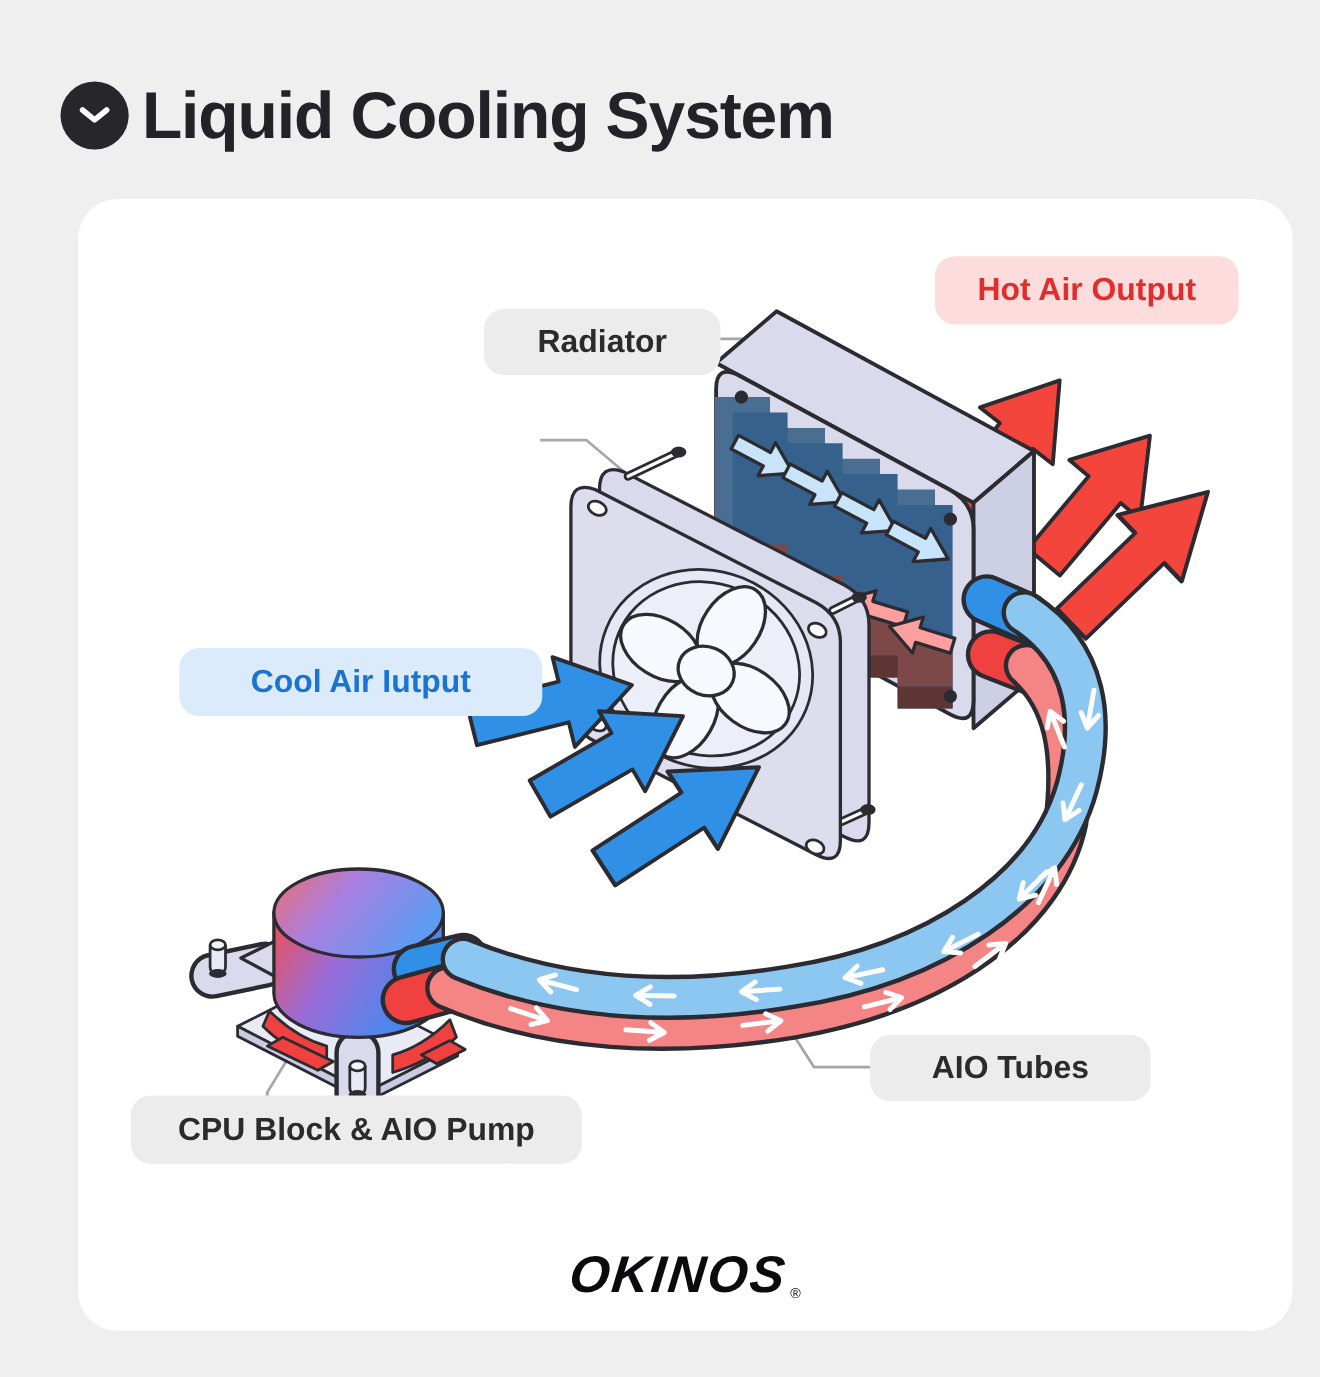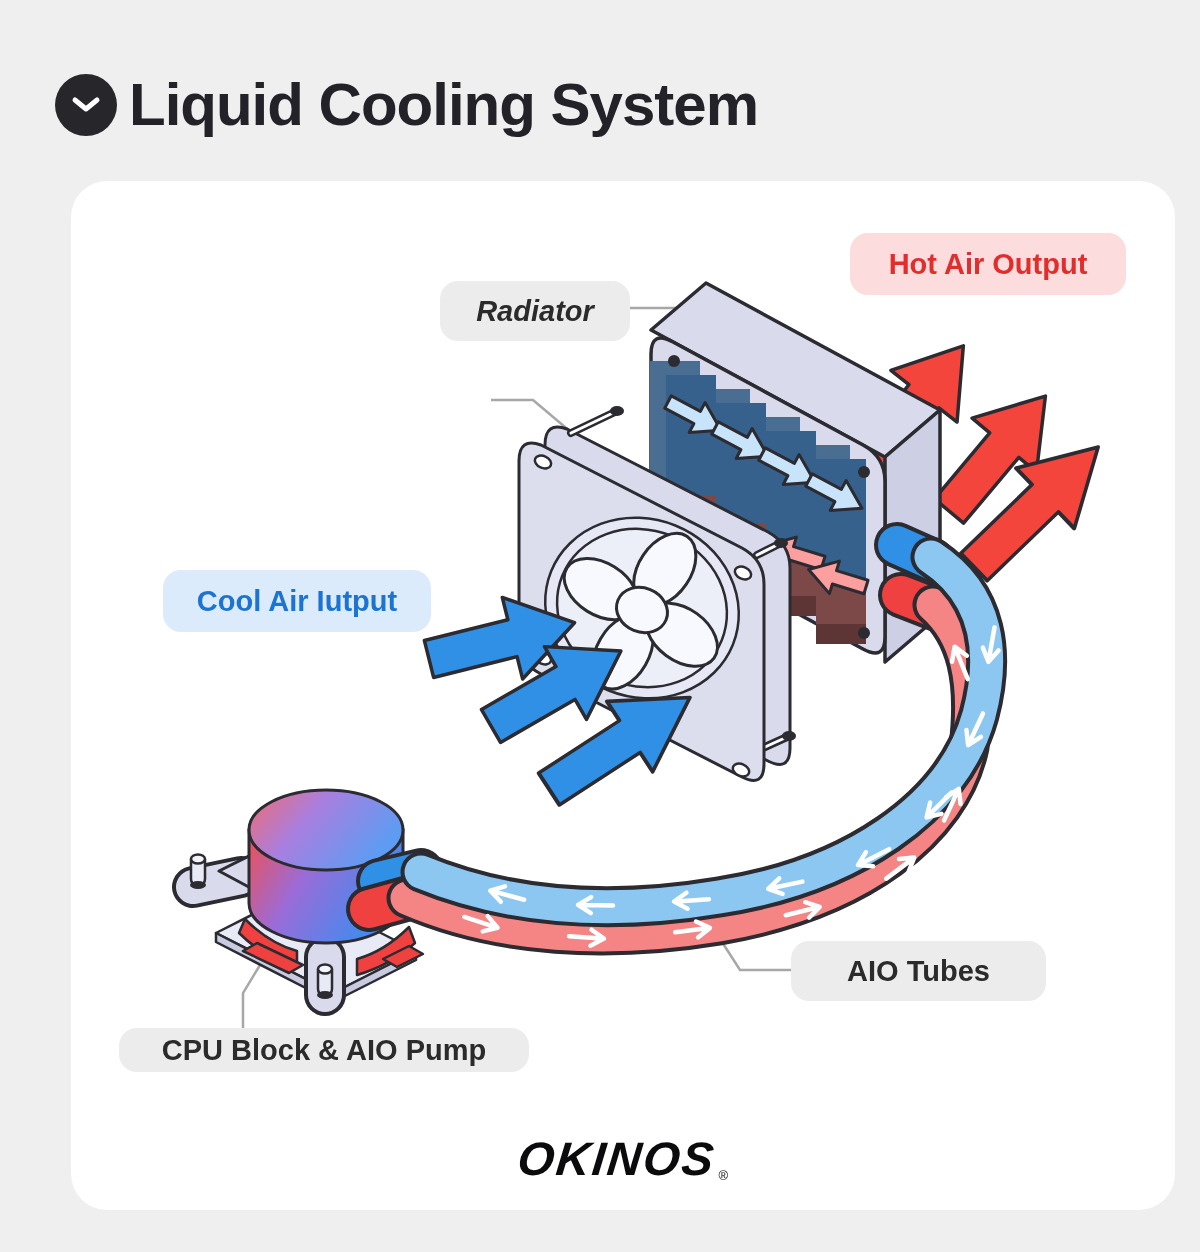--- a/index.html
+++ b/index.html
@@ -29,25 +29,25 @@
   .diagram-svg{position:absolute;left:0;top:0;width:1104px;height:1029px;}
   .pill{
     position:absolute;display:flex;align-items:center;justify-content:center;
     border-radius:18px;font-weight:bold;font-size:29px;
     background:var(--label-bg,#ececec);color:var(--label-text,#2b2b2b);
     white-space:nowrap;
   }
   .pill.hot{background:var(--hot-label-bg,#fcdcdc);color:var(--hot-text,#e22d2d);}
   .pill.cool{background:var(--cool-label-bg,#dcebfb);color:var(--cool-text,#1b74d2);}
   .pill-hot-air{left:779px;top:52px;width:276px;height:62px;}
-  .pill-radiator{left:369px;top:100px;width:190px;height:60px;font-style:italic;}
+  .pill-radiator{left:369px;top:100px;width:215px;height:60px;}
   .pill-fan{left:309px;top:190px;width:110px;height:60px;}
-  .pill-cool-air{left:92px;top:389px;width:268px;height:62px;}
+  .pill-cool-air{left:92px;top:408px;width:330px;height:62px;}
   .pill-aio-tubes{left:720px;top:760px;width:255px;height:60px;}
-  .pill-cpu-block{left:48px;top:847px;width:410px;height:44px;}
+  .pill-cpu-block{left:48px;top:815px;width:410px;height:62px;}
   .brand{
     position:absolute;left:50%;top:950px;transform:translateX(-50%);
     color:#0b0b0d;display:flex;align-items:flex-end;
   }
   .brand-name{
     font-size:47px;font-weight:bold;font-style:italic;
     letter-spacing:2px;transform:skewX(-6deg);
   }
   .brand-reg{font-size:13px;margin-left:3px;padding-bottom:3px;}
 </style>

